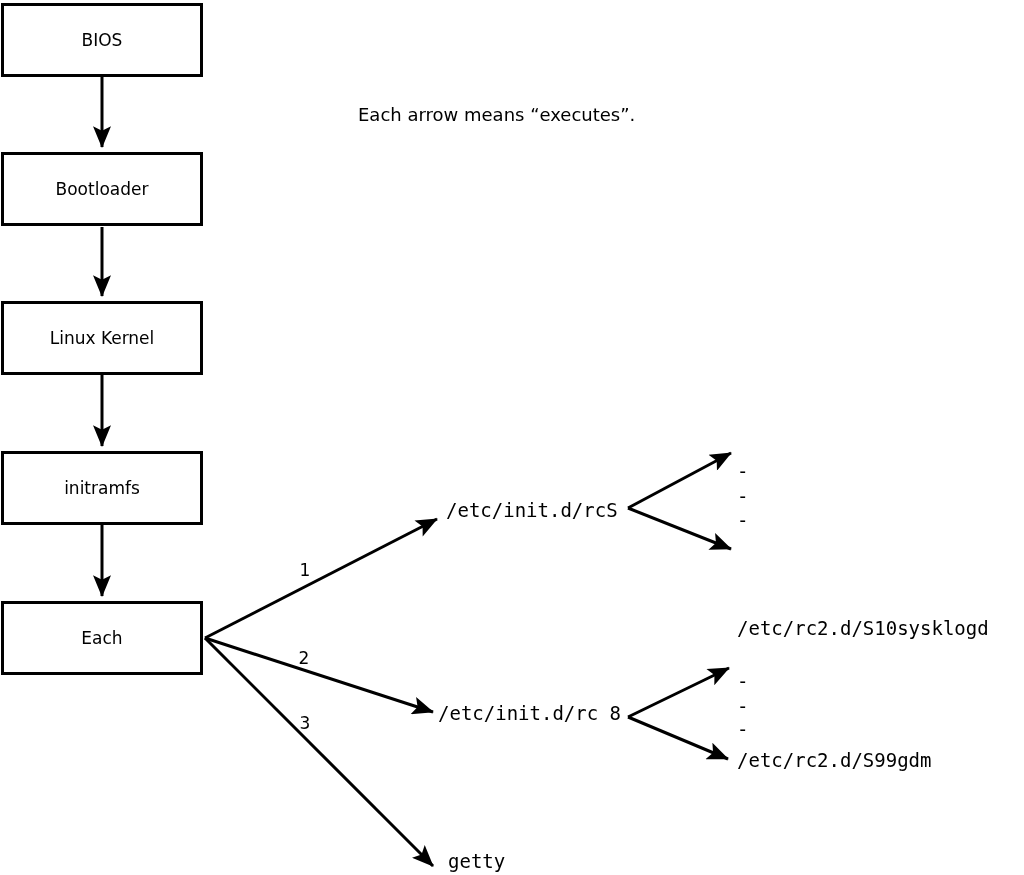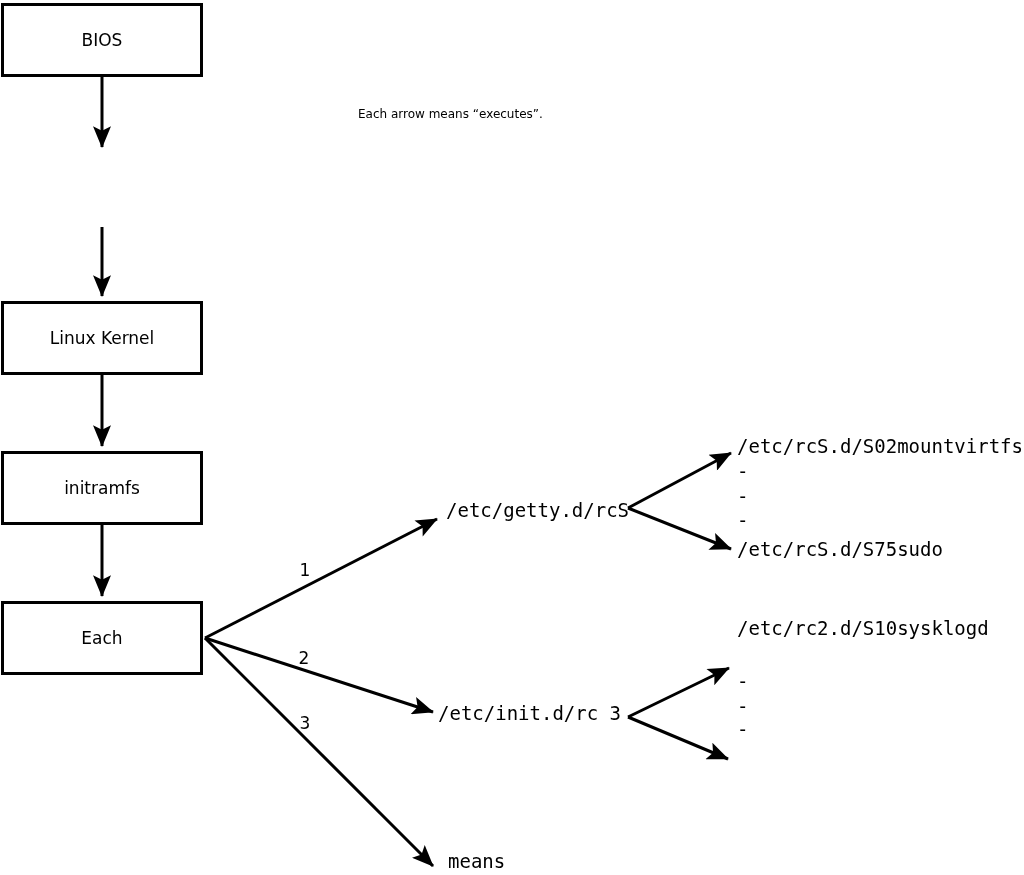--- a/index.html
+++ b/index.html
@@ -28,21 +28,21 @@
     display: flex;
     align-items: center;
     justify-content: center;
     font-size: 17px;
   }
   .note {
     position: absolute;
     left: 358px;
     top: 114px;
     transform: translateY(-50%);
-    font-size: 12px;
+    font-size: 18px;
     white-space: nowrap;
   }
   .branch-num {
     position: absolute;
     transform: translate(-50%, -50%);
     font-size: 17px;
   }
   .mono {
     position: absolute;
     transform: translateY(-50%);
@@ -77,44 +77,46 @@
       <line x1="628" y1="508" x2="731" y2="549" marker-end="url(#ah)"></line>
 
       <line x1="628" y1="717" x2="729" y2="668" marker-end="url(#ah)"></line>
       <line x1="628" y1="717" x2="728" y2="759" marker-end="url(#ah)"></line>
     </g>
   </svg>
 
   <div class="flow-box" style="top:3px">
     <span>BIOS</span>
   </div>
+  <div class="flow-box" style="top:152px">
+    <span>Bootloader</span>
+  </div>
   <div class="flow-box" style="top:451px">
     <span>initramfs</span>
   </div>
   <div class="flow-box" style="top:301px">
     <span>Linux Kernel</span>
   </div>
   <div class="flow-box" style="top:601px">
     <span>Each</span>
   </div>
 
   <div class="note">Each arrow means “executes”.</div>
 
   <div class="branch-num" style="left:305px; top:570px">1</div>
   <div class="branch-num" style="left:304px; top:658px">2</div>
   <div class="branch-num" style="left:305px; top:723px">3</div>
 
-  <div class="mono" style="left:446px; top:510px">/etc/getty.d/rcS</div>
-  <div class="mono" style="left:438px; top:713px">/etc/init.d/rc 3</div>
-  <div class="mono" style="left:448px; top:861px">means</div>
+  <div class="mono" style="left:446px; top:510px">/etc/init.d/rcS</div>
+  <div class="mono" style="left:438px; top:713px">/etc/init.d/rc 8</div>
+  <div class="mono" style="left:448px; top:861px">getty</div>
 
-  <div class="mono" style="left:737px; top:446px">/etc/rcS.d/S02mountvirtfs</div>
   <div class="mono" style="left:737px; top:471px">-</div>
   <div class="mono" style="left:737px; top:496px">-</div>
   <div class="mono" style="left:737px; top:520px">-</div>
-  <div class="mono" style="left:737px; top:549px">/etc/rcS.d/S75sudo</div>
 
   <div class="mono" style="left:737px; top:628px">/etc/rc2.d/S10sysklogd</div>
   <div class="mono" style="left:737px; top:681px">-</div>
   <div class="mono" style="left:737px; top:706px">-</div>
   <div class="mono" style="left:737px; top:729px">-</div>
+  <div class="mono" style="left:737px; top:760px">/etc/rc2.d/S99gdm</div>
 
 </div>
 
 </body></html>

